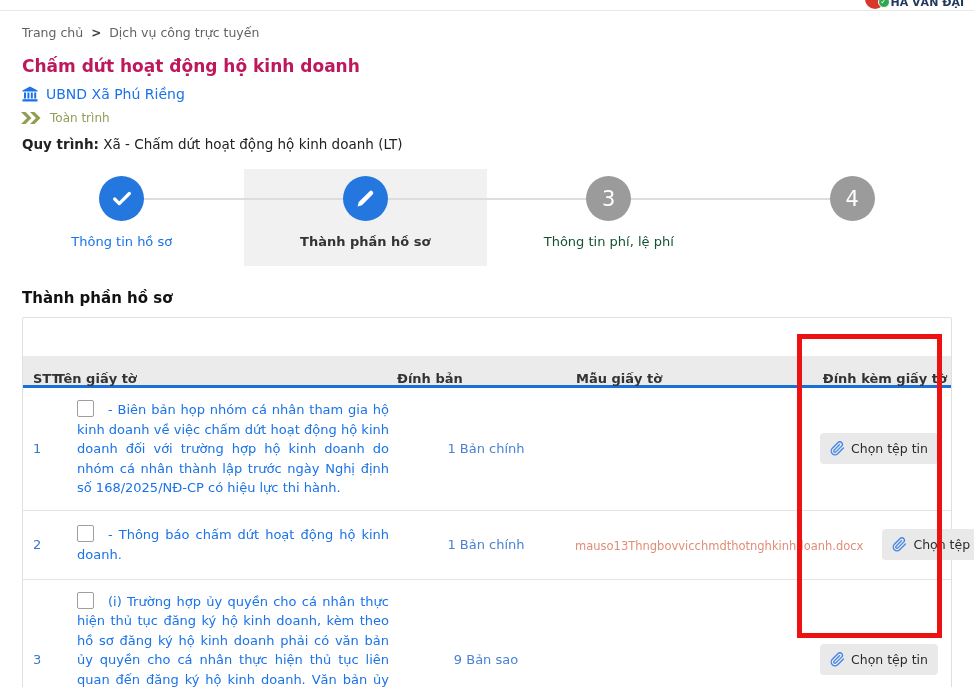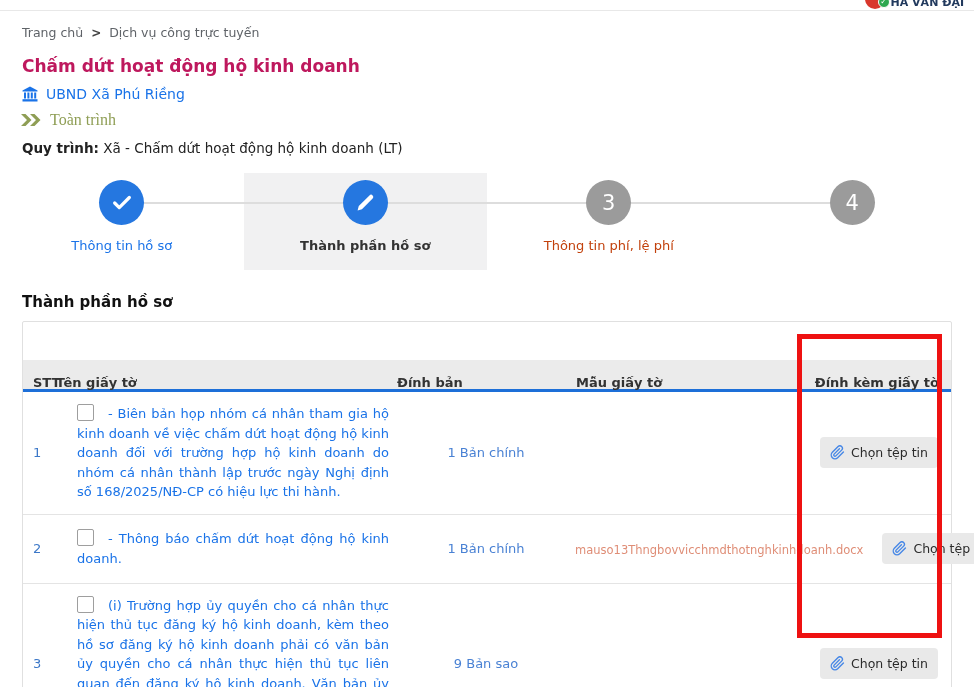--- a/index.html
+++ b/index.html
@@ -21,57 +21,57 @@
   .topbar-name { font-size:11px; font-weight:bold; color:#223a5e; padding-top:7px; white-space:nowrap; }
 
   
   .breadcrumb { margin:14px 0 8px 22px; font-size:12.5px; color:#5f6368; display:flex; align-items:center; gap:8px; }
   .breadcrumb .sep { font-weight:bold; color:#444; font-size:12px; }
   .breadcrumb .crumb { cursor:default; }
 
   
   .page-title { margin:16px 0 0 22px; font-size:17px; font-weight:bold; color:#be185d; }
   .agency-row { margin:10px 0 0 22px; display:flex; align-items:flex-start; gap:8px; color:#1a73e8; font-size:14px; }
-  .level-row { margin:9px 0 0 20px; display:flex; align-items:center; gap:8px; color:#8f9e55; font-size:16px;font-family:Liberation Serif, serif; }
+  .level-row { margin:9px 0 0 20px; display:flex; align-items:center; gap:8px; color:#8f9e55; font-size:12px; }
   .process-row { margin:11px 0 0 22px; font-size:13.5px; color:#222; }
   .process-row b { font-weight:bold; }
 
   
   .wizard { margin-top:17px; position:relative; height:97px; display:flex; }
   .wizard .track {
     position:absolute; left:12.5%; right:12.5%; top:29px; height:2px; background:#dddddd;
   }
   .step { flex:1 1 0; text-align:center; padding-top:7px; }
   .step.active { background:#f1f1f2; }
   .step-circle {
     width:45px; height:45px; border-radius:50%; margin:0 auto; position:relative; z-index:2;
     display:flex; align-items:center; justify-content:center; cursor:pointer;
   }
   .step-circle.done { background:#2577e0; }
   .step-circle.todo { background:#9b9b9b; }
   .step-circle .num { color:#fff; font-size:21px; }
-  .step-label { margin-top:13px; font-size:13px; color:#c2410c; }
+  .step-label { margin-top:13px; font-size:13px; color:#14532d; }
   .step-label.completed { color:#1a73e8; }
   .step-label.current { color:#333; font-weight:bold; }
 
   
   .section-title { margin:23px 0 10px 22px; font-size:15px; font-weight:bold; color:#111; }
 
   
   .table { margin:0 22px; border:1px solid #e0e0e0; border-radius:2px; }
   .thead {
     background:#ebebeb; height:32px; position:relative;
     border-bottom:3px solid #1d6fd8; font-size:13px; font-weight:bold; color:#333;margin-top:38px;
   }
   .thead .h { position:absolute; top:15px; white-space:nowrap; }
   .h-stt { left:10px; }
   .h-name { left:33px; }
   .h-type { left:374px; }
   .h-template { left:553px; }
-  .h-attach { right:12px; }
+  .h-attach { right:4px; }
 
   .trow {
     display:grid; grid-template-columns:44px 330px 178px 1fr 150px;
     align-items:center; border-top:1px solid #e4e4e4; padding:12px 0; background:#fff;
   }
   .trow:first-child { border-top:none; }
   .cell-stt { color:#3c78c8; font-size:13px; padding-left:10px; }
   .cell-name { padding:0 8px 0 10px; }
   .doc-text { color:#1a73e8; font-size:13px; line-height:1.5; text-align:justify; }
   .checkbox {

